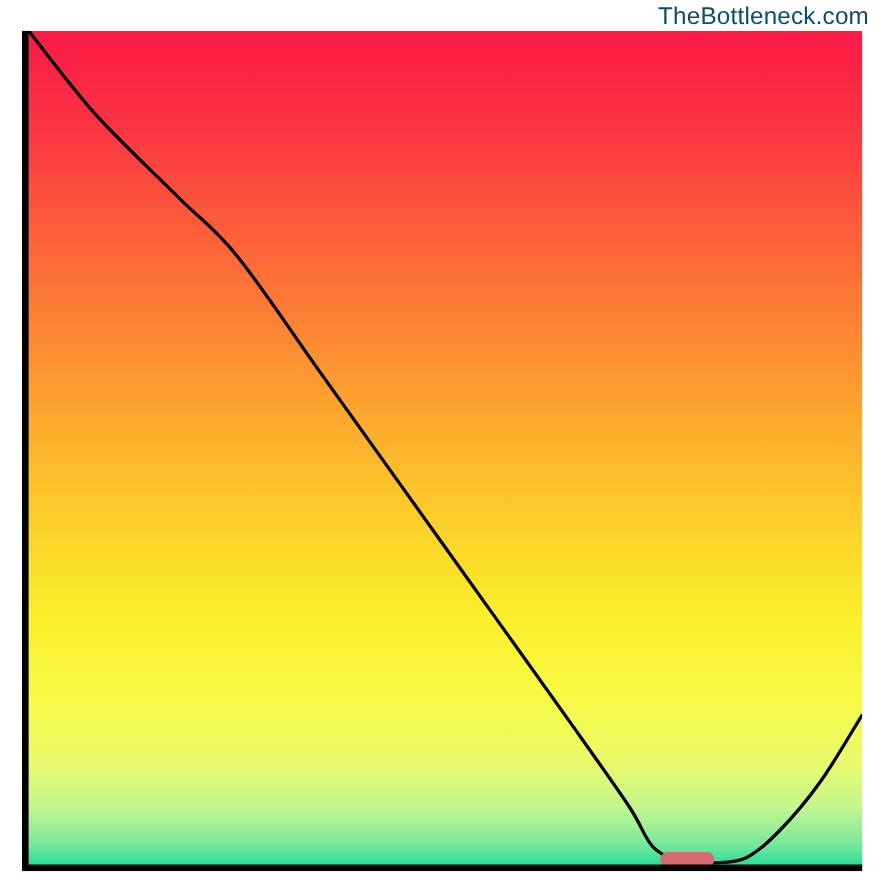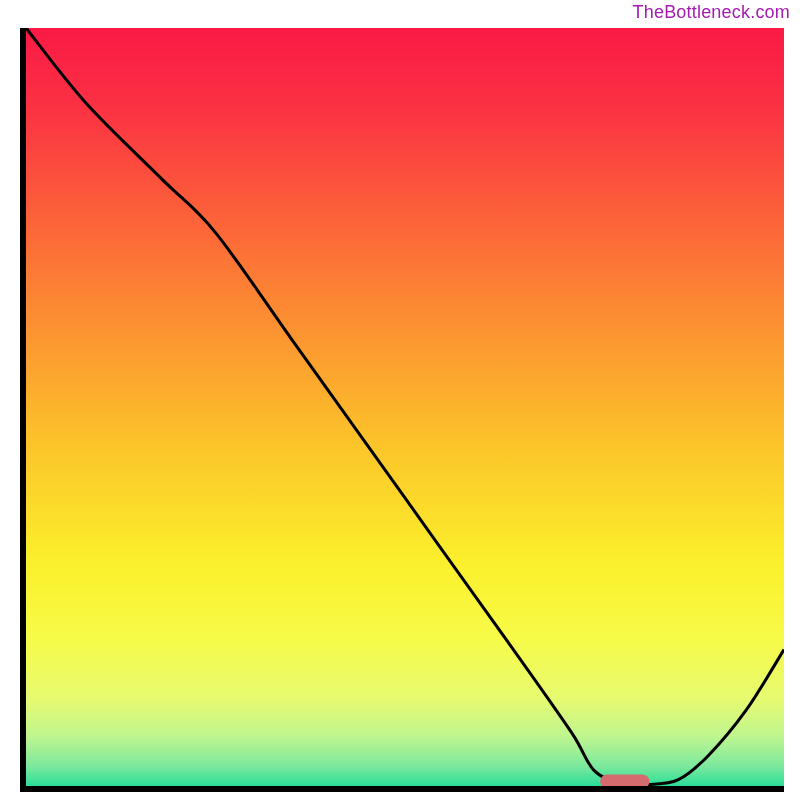--- a/index.html
+++ b/index.html
@@ -12,22 +12,22 @@
   }
   .container {
     position: relative;
     width: 800px;
     height: 800px;
   }
   .watermark {
     position: absolute;
     top: 2px;
     right: 10px;
-    color: #a21caf;
-    font-size: 18px;
+    color: #0c4a6e;
+    font-size: 22px;
     font-weight: 400;
     letter-spacing: 0.2px;
     z-index: 10;
     user-select: none;
   }
   .plot-frame {
     position: absolute;
     left: 20px;
     top: 28px;
     width: 764px;

